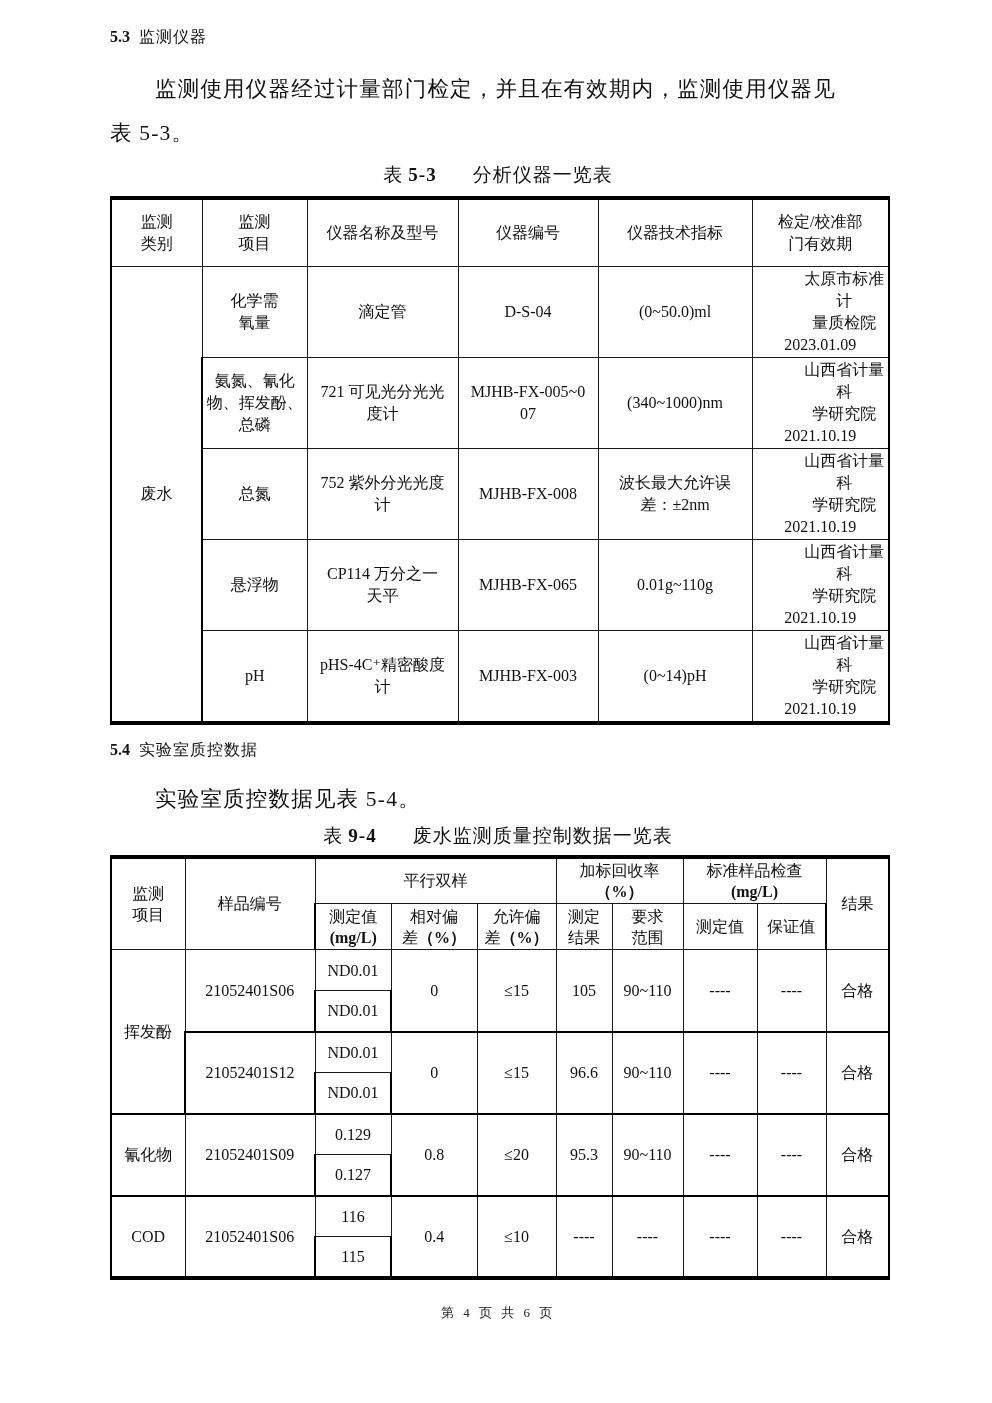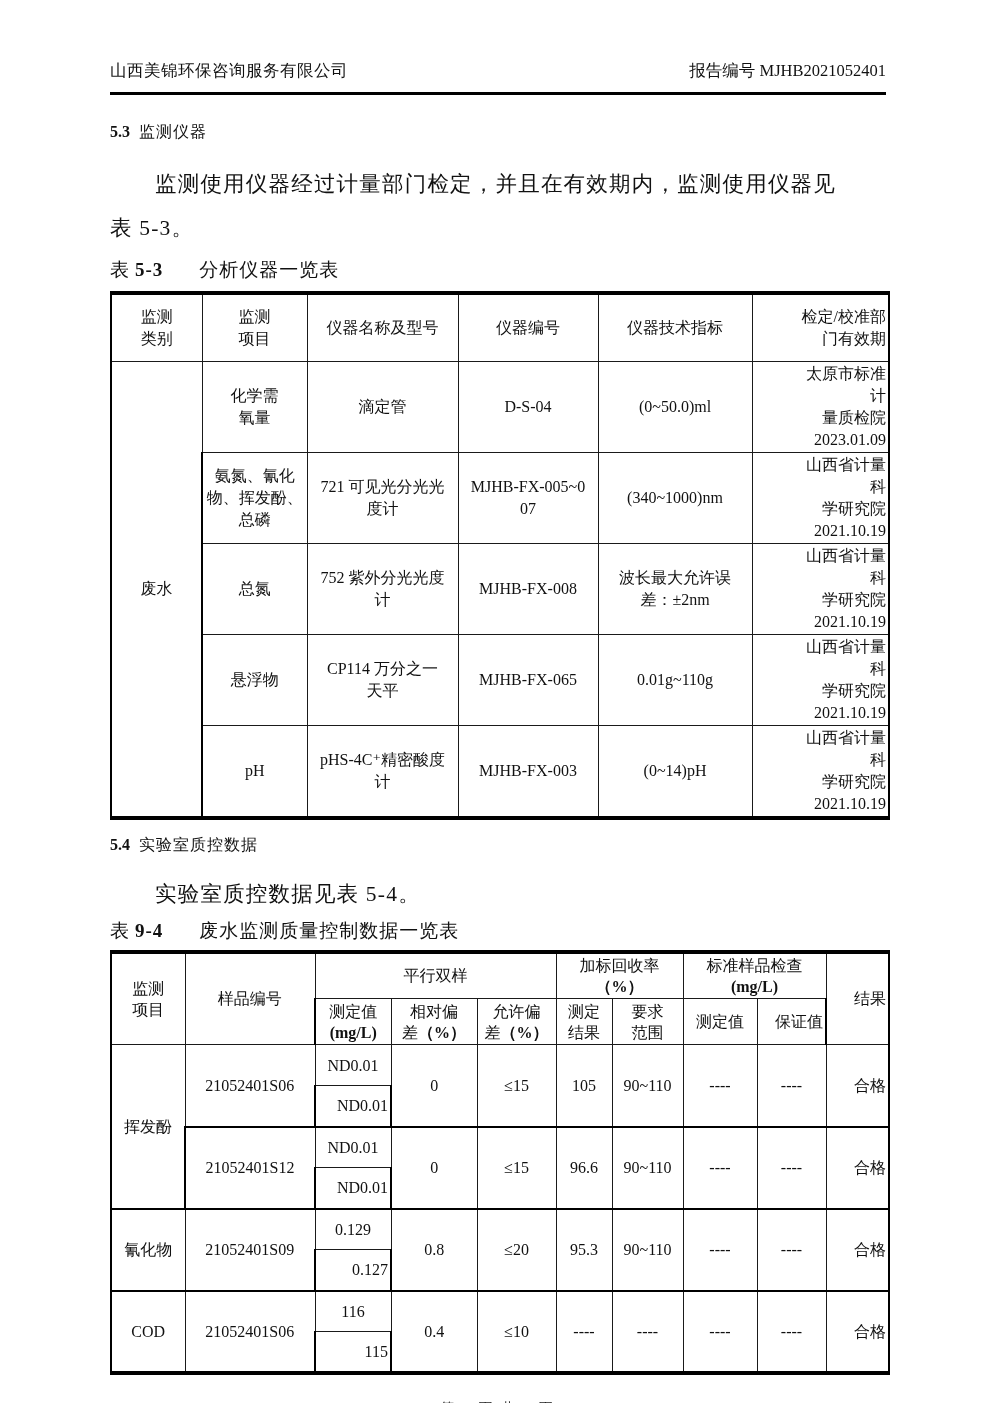--- a/index.html
+++ b/index.html
@@ -33,21 +33,21 @@
     font-size: 21.5px; line-height: 44px;
     letter-spacing: 1.2px;
     white-space: pre-line;
     text-indent: 45px;
   }
   .para2 { margin-top: 16px; }
 
   
   .caption {
     margin-top: 7px;
-    text-align: left;
+    text-align: center;
     font-size: 19px;
     letter-spacing: 1px;
   }
   .caption .capnum { font-weight: bold; margin-left: 5px; }
   .caption .captitle { margin-left: 36px; }
 
   
   table {
     border-collapse: collapse;
     table-layout: fixed;
@@ -59,21 +59,21 @@
   td {
     border: 1.5px solid #1a1a1a;
     text-align: center;
     vertical-align: middle;
     font-size: 16px;
     line-height: 22px;
     padding: 1px 2px;
     overflow: hidden;
   }
   table td:first-child { border-left: 2px solid #000; }
-  table td:last-child  { border-right: 2px solid #000; text-align: right; }
+  table td:last-child  { border-right: 2px solid #000; }
   .pre { white-space: pre-line; margin-left: 48px; }
   .blk { display: block; }
   .b { font-weight: bold; }
 
   
   .t3 .hr { height: 68px; }
   .t3 .r1 { height: 66px; }
   .t3 .r2 { height: 68px; }
   .t3 .r3 { height: 66px; }
   .t3 .r4 { height: 65px; }
@@ -95,24 +95,20 @@
     letter-spacing: 3px;
     color: #222;
   }
 </style>
 </head>
 <body>
 
 <div class="page">
   <div class="content">
 
-    <div class="doc-header">
-      <span class="company">山西美锦环保咨询服务有限公司</span>
-      <span class="reportno">报告编号 MJHB2021052401</span>
-    </div>
 
     <div class="sec">
       <span class="num">5.3</span><span>监测仪器</span>
     </div>
 
     <div class="para">监测使用仪器经过计量部门检定，并且在有效期内，监测使用仪器见
 表 5-3。</div>
 
     <div class="caption">
       <span>表</span><span class="capnum">5-3</span><span class="captitle">分析仪器一览表</span>

